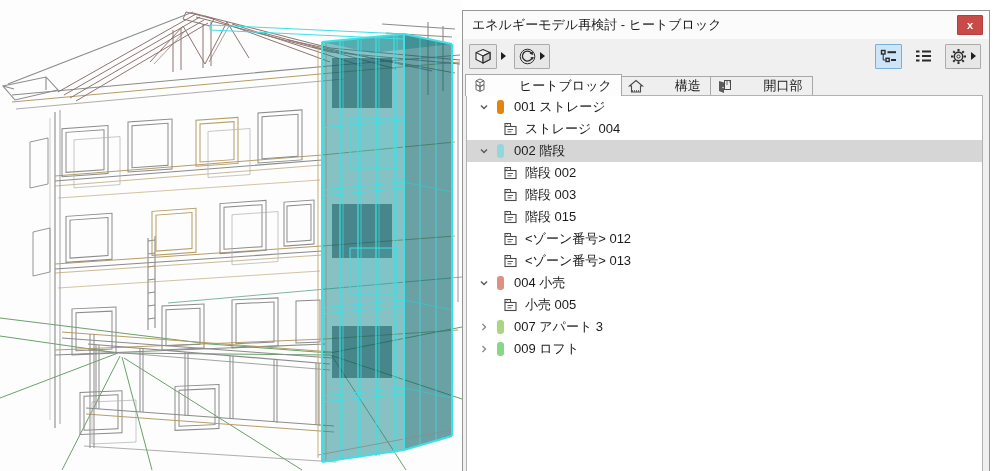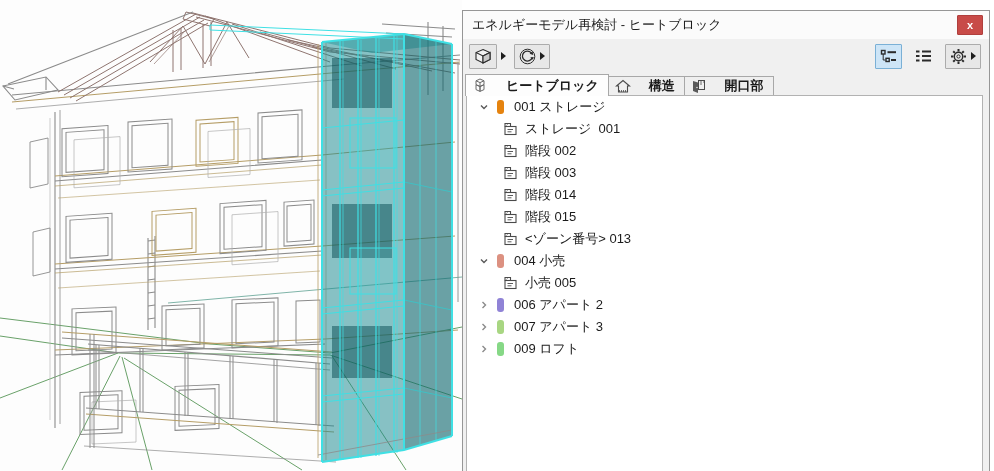--- a/index.html
+++ b/index.html
@@ -37,23 +37,23 @@
   }
   .tb-btn.selected{background:#cde5f7;border-color:#7ab0d6;}
   .tb-flat{height:25px;display:flex;align-items:center;justify-content:center;padding:0 4px;}
   .tb-arrow{width:13px;height:25px;display:flex;align-items:center;justify-content:center;}
   .tri{width:0;height:0;border-left:5px solid #1e1e1e;border-top:4px solid transparent;border-bottom:4px solid transparent;}
   .sp8{width:9px;}  .sp4{width:4px;}
   .grow{flex:1 1 auto;}
   
   .tabs{display:flex;align-items:flex-end;height:22px;padding-left:2px;flex:0 0 auto;position:relative;z-index:2;}
   .tab{
-    display:flex;align-items:center;gap:5px;font-size:13px;color:#1b1b1b;
+    display:flex;align-items:center;gap:18px;font-size:13px;color:#1b1b1b;
     border:1px solid #a8a8a8;border-bottom:none;background:#efefef;
-    height:19px;padding:0 9px 0 6px;box-sizing:border-box;margin-right:-1px;white-space:pre;font-weight:bold;
+    height:19px;padding:0 9px 0 6px;box-sizing:border-box;margin-right:-1px;white-space:pre;
   }
   .tab.active{background:#fdfdfd;height:22px;margin-bottom:-1px;}
   
   .list{
     flex:1 1 auto;background:#ffffff;border:1px solid #b2b2b2;border-bottom:none;
     margin:0 6px 0 3px;overflow:hidden;position:relative;z-index:1;
   }
   .row{height:22px;display:flex;align-items:center;font-size:13px;color:#1b1b1b;}
   .row.sel{background:#d6d6d6;}
   .row .chev{width:15px;margin-left:9px;display:flex;align-items:center;justify-content:center;}
@@ -345,118 +345,118 @@
       </div>
       <div class="row">
         <span class="zicon">
           <svg width="15" height="14" viewBox="0 0 15 14" fill="none" stroke="#4a4a4a" stroke-width="1.1">
             <rect x="2" y="4.5" width="11" height="8"></rect>
             <polyline points="2,4.5 2,1.5 7.5,1.5 7.5,4.5"></polyline>
             <path d="M3.5 3.3 L4.5 2.5" stroke-width="0.9"></path>
             <path d="M4.5 7.5 H10 M4.5 9.8 H8.5" stroke-width="0.9"></path>
           </svg>
         </span>
-        <span class="lbl">ストレージ  001</span>
-      </div>
-      <div class="row">
-        <span class="zicon">
-          <svg width="15" height="14" viewBox="0 0 15 14" fill="none" stroke="#4a4a4a" stroke-width="1.1">
-            <rect x="2" y="4.5" width="11" height="8"></rect>
-            <polyline points="2,4.5 2,1.5 7.5,1.5 7.5,4.5"></polyline>
-            <path d="M3.5 3.3 L4.5 2.5" stroke-width="0.9"></path>
-            <path d="M4.5 7.5 H10 M4.5 9.8 H8.5" stroke-width="0.9"></path>
-          </svg>
-        </span>
-        <span class="lbl">階段 002</span>
-      </div>
-      <div class="row">
-        <span class="zicon">
-          <svg width="15" height="14" viewBox="0 0 15 14" fill="none" stroke="#4a4a4a" stroke-width="1.1">
-            <rect x="2" y="4.5" width="11" height="8"></rect>
-            <polyline points="2,4.5 2,1.5 7.5,1.5 7.5,4.5"></polyline>
-            <path d="M3.5 3.3 L4.5 2.5" stroke-width="0.9"></path>
-            <path d="M4.5 7.5 H10 M4.5 9.8 H8.5" stroke-width="0.9"></path>
-          </svg>
-        </span>
-        <span class="lbl">階段 003</span>
-      </div>
-      <div class="row">
-        <span class="zicon">
-          <svg width="15" height="14" viewBox="0 0 15 14" fill="none" stroke="#4a4a4a" stroke-width="1.1">
-            <rect x="2" y="4.5" width="11" height="8"></rect>
-            <polyline points="2,4.5 2,1.5 7.5,1.5 7.5,4.5"></polyline>
-            <path d="M3.5 3.3 L4.5 2.5" stroke-width="0.9"></path>
-            <path d="M4.5 7.5 H10 M4.5 9.8 H8.5" stroke-width="0.9"></path>
-          </svg>
-        </span>
-        <span class="lbl">階段 014</span>
-      </div>
-      <div class="row">
-        <span class="zicon">
-          <svg width="15" height="14" viewBox="0 0 15 14" fill="none" stroke="#4a4a4a" stroke-width="1.1">
-            <rect x="2" y="4.5" width="11" height="8"></rect>
-            <polyline points="2,4.5 2,1.5 7.5,1.5 7.5,4.5"></polyline>
-            <path d="M3.5 3.3 L4.5 2.5" stroke-width="0.9"></path>
-            <path d="M4.5 7.5 H10 M4.5 9.8 H8.5" stroke-width="0.9"></path>
-          </svg>
-        </span>
-        <span class="lbl">階段 015</span>
-      </div>
-      <div class="row">
-        <span class="zicon">
-          <svg width="15" height="14" viewBox="0 0 15 14" fill="none" stroke="#4a4a4a" stroke-width="1.1">
-            <rect x="2" y="4.5" width="11" height="8"></rect>
-            <polyline points="2,4.5 2,1.5 7.5,1.5 7.5,4.5"></polyline>
-            <path d="M3.5 3.3 L4.5 2.5" stroke-width="0.9"></path>
-            <path d="M4.5 7.5 H10 M4.5 9.8 H8.5" stroke-width="0.9"></path>
-          </svg>
-        </span>
-        <span class="lbl">&lt;ゾーン番号&gt; 013</span>
-      </div>
-      <div class="row">
+        <span class="lbl">ストレージ  004</span>
+      </div>
+      <div class="row sel">
         <span class="chev">
           <svg width="10" height="10" viewBox="0 0 10 10" fill="none" stroke="#5a5a5a" stroke-width="1.4">
             <polyline points="2,3.5 5,6.5 8,3.5"></polyline>
           </svg>
         </span>
+        <span class="swatch" style="background: rgb(146, 216, 218);"></span>
+        <span class="lbl">002 階段</span>
+      </div>
+      <div class="row">
+        <span class="zicon">
+          <svg width="15" height="14" viewBox="0 0 15 14" fill="none" stroke="#4a4a4a" stroke-width="1.1">
+            <rect x="2" y="4.5" width="11" height="8"></rect>
+            <polyline points="2,4.5 2,1.5 7.5,1.5 7.5,4.5"></polyline>
+            <path d="M3.5 3.3 L4.5 2.5" stroke-width="0.9"></path>
+            <path d="M4.5 7.5 H10 M4.5 9.8 H8.5" stroke-width="0.9"></path>
+          </svg>
+        </span>
+        <span class="lbl">階段 002</span>
+      </div>
+      <div class="row">
+        <span class="zicon">
+          <svg width="15" height="14" viewBox="0 0 15 14" fill="none" stroke="#4a4a4a" stroke-width="1.1">
+            <rect x="2" y="4.5" width="11" height="8"></rect>
+            <polyline points="2,4.5 2,1.5 7.5,1.5 7.5,4.5"></polyline>
+            <path d="M3.5 3.3 L4.5 2.5" stroke-width="0.9"></path>
+            <path d="M4.5 7.5 H10 M4.5 9.8 H8.5" stroke-width="0.9"></path>
+          </svg>
+        </span>
+        <span class="lbl">階段 003</span>
+      </div>
+      <div class="row">
+        <span class="zicon">
+          <svg width="15" height="14" viewBox="0 0 15 14" fill="none" stroke="#4a4a4a" stroke-width="1.1">
+            <rect x="2" y="4.5" width="11" height="8"></rect>
+            <polyline points="2,4.5 2,1.5 7.5,1.5 7.5,4.5"></polyline>
+            <path d="M3.5 3.3 L4.5 2.5" stroke-width="0.9"></path>
+            <path d="M4.5 7.5 H10 M4.5 9.8 H8.5" stroke-width="0.9"></path>
+          </svg>
+        </span>
+        <span class="lbl">階段 015</span>
+      </div>
+      <div class="row">
+        <span class="zicon">
+          <svg width="15" height="14" viewBox="0 0 15 14" fill="none" stroke="#4a4a4a" stroke-width="1.1">
+            <rect x="2" y="4.5" width="11" height="8"></rect>
+            <polyline points="2,4.5 2,1.5 7.5,1.5 7.5,4.5"></polyline>
+            <path d="M3.5 3.3 L4.5 2.5" stroke-width="0.9"></path>
+            <path d="M4.5 7.5 H10 M4.5 9.8 H8.5" stroke-width="0.9"></path>
+          </svg>
+        </span>
+        <span class="lbl">&lt;ゾーン番号&gt; 012</span>
+      </div>
+      <div class="row">
+        <span class="zicon">
+          <svg width="15" height="14" viewBox="0 0 15 14" fill="none" stroke="#4a4a4a" stroke-width="1.1">
+            <rect x="2" y="4.5" width="11" height="8"></rect>
+            <polyline points="2,4.5 2,1.5 7.5,1.5 7.5,4.5"></polyline>
+            <path d="M3.5 3.3 L4.5 2.5" stroke-width="0.9"></path>
+            <path d="M4.5 7.5 H10 M4.5 9.8 H8.5" stroke-width="0.9"></path>
+          </svg>
+        </span>
+        <span class="lbl">&lt;ゾーン番号&gt; 013</span>
+      </div>
+      <div class="row">
+        <span class="chev">
+          <svg width="10" height="10" viewBox="0 0 10 10" fill="none" stroke="#5a5a5a" stroke-width="1.4">
+            <polyline points="2,3.5 5,6.5 8,3.5"></polyline>
+          </svg>
+        </span>
         <span class="swatch" style="background: rgb(220, 145, 129);"></span>
         <span class="lbl">004 小売</span>
       </div>
       <div class="row">
         <span class="zicon">
           <svg width="15" height="14" viewBox="0 0 15 14" fill="none" stroke="#4a4a4a" stroke-width="1.1">
             <rect x="2" y="4.5" width="11" height="8"></rect>
             <polyline points="2,4.5 2,1.5 7.5,1.5 7.5,4.5"></polyline>
             <path d="M3.5 3.3 L4.5 2.5" stroke-width="0.9"></path>
             <path d="M4.5 7.5 H10 M4.5 9.8 H8.5" stroke-width="0.9"></path>
           </svg>
         </span>
         <span class="lbl">小売 005</span>
       </div>
       <div class="row">
         <span class="chev">
           <svg width="10" height="10" viewBox="0 0 10 10" fill="none" stroke="#8a8a8a" stroke-width="1.4">
             <polyline points="3.5,2 6.5,5 3.5,8"></polyline>
           </svg>
         </span>
-        <span class="swatch" style="background: rgb(144, 131, 214);"></span>
-        <span class="lbl">006 アパート 2</span>
+        <span class="swatch" style="background: rgb(168, 214, 130);"></span>
+        <span class="lbl">007 アパート 3</span>
       </div>
       <div class="row">
         <span class="chev">
           <svg width="10" height="10" viewBox="0 0 10 10" fill="none" stroke="#8a8a8a" stroke-width="1.4">
             <polyline points="3.5,2 6.5,5 3.5,8"></polyline>
           </svg>
         </span>
-        <span class="swatch" style="background: rgb(168, 214, 130);"></span>
-        <span class="lbl">007 アパート 3</span>
-      </div>
-      <div class="row">
-        <span class="chev">
-          <svg width="10" height="10" viewBox="0 0 10 10" fill="none" stroke="#8a8a8a" stroke-width="1.4">
-            <polyline points="3.5,2 6.5,5 3.5,8"></polyline>
-          </svg>
-        </span>
         <span class="swatch" style="background: rgb(134, 216, 134);"></span>
         <span class="lbl">009 ロフト</span>
       </div>
     </div>
 </div>
 
 </body></html>

